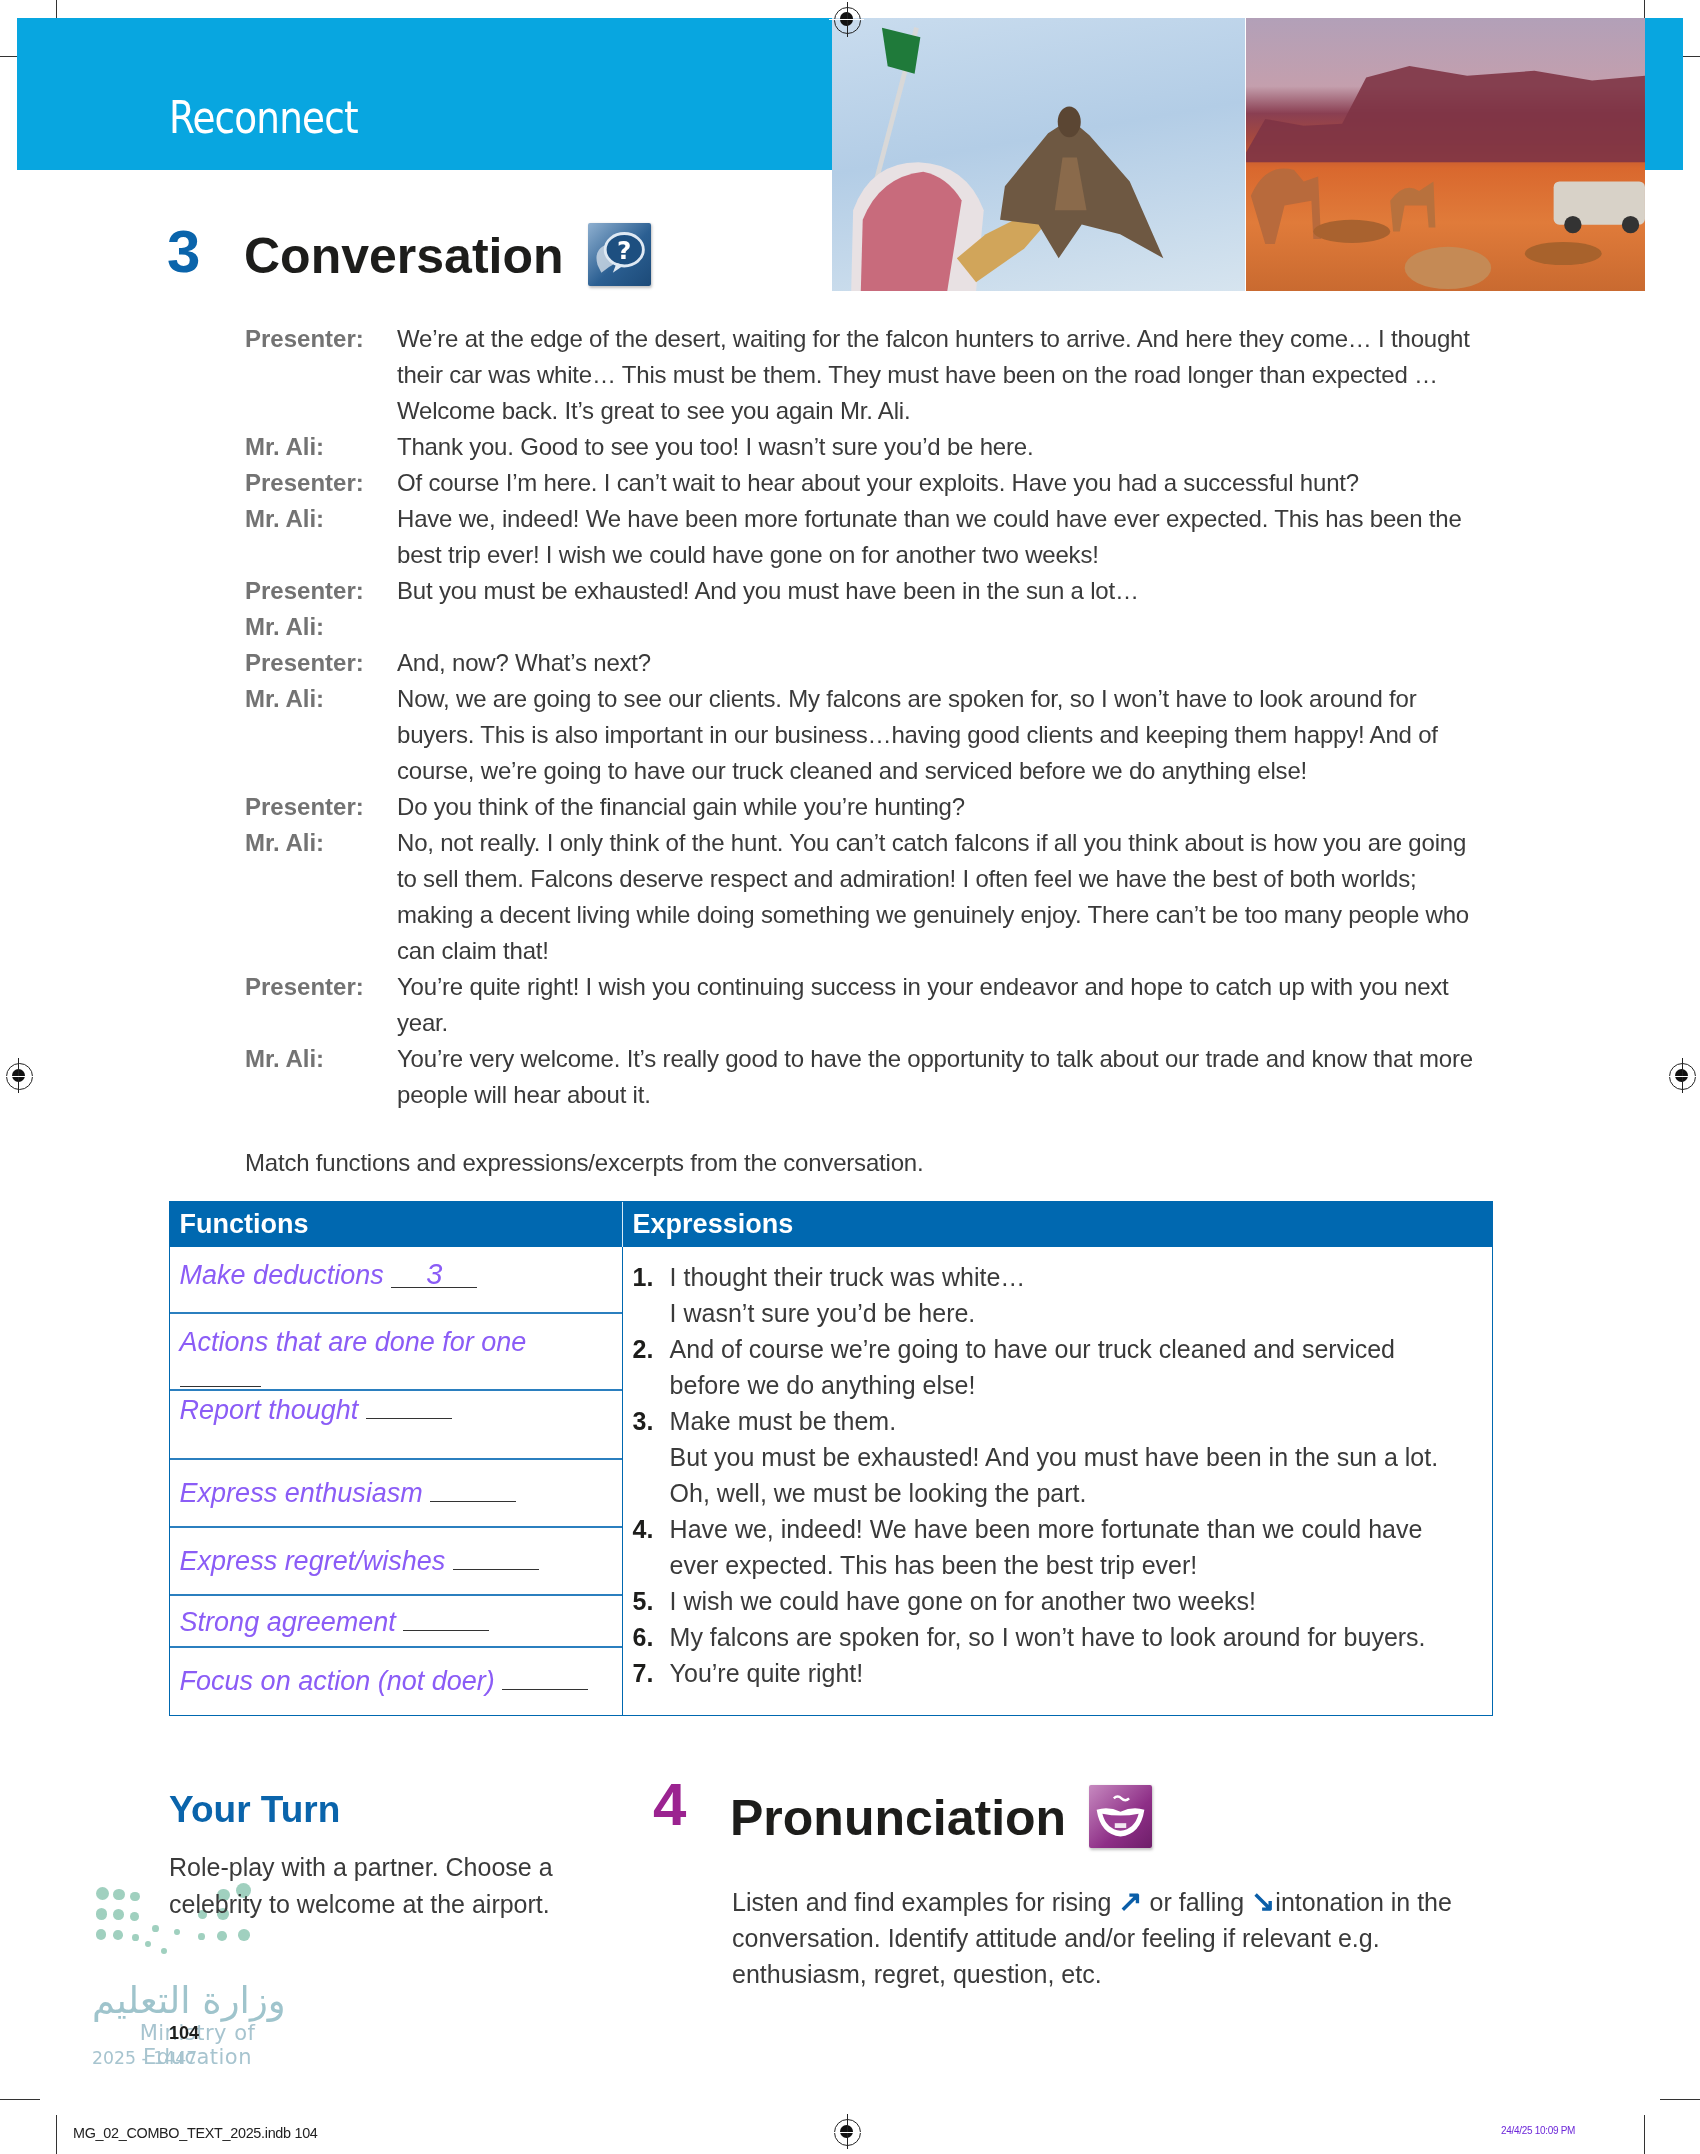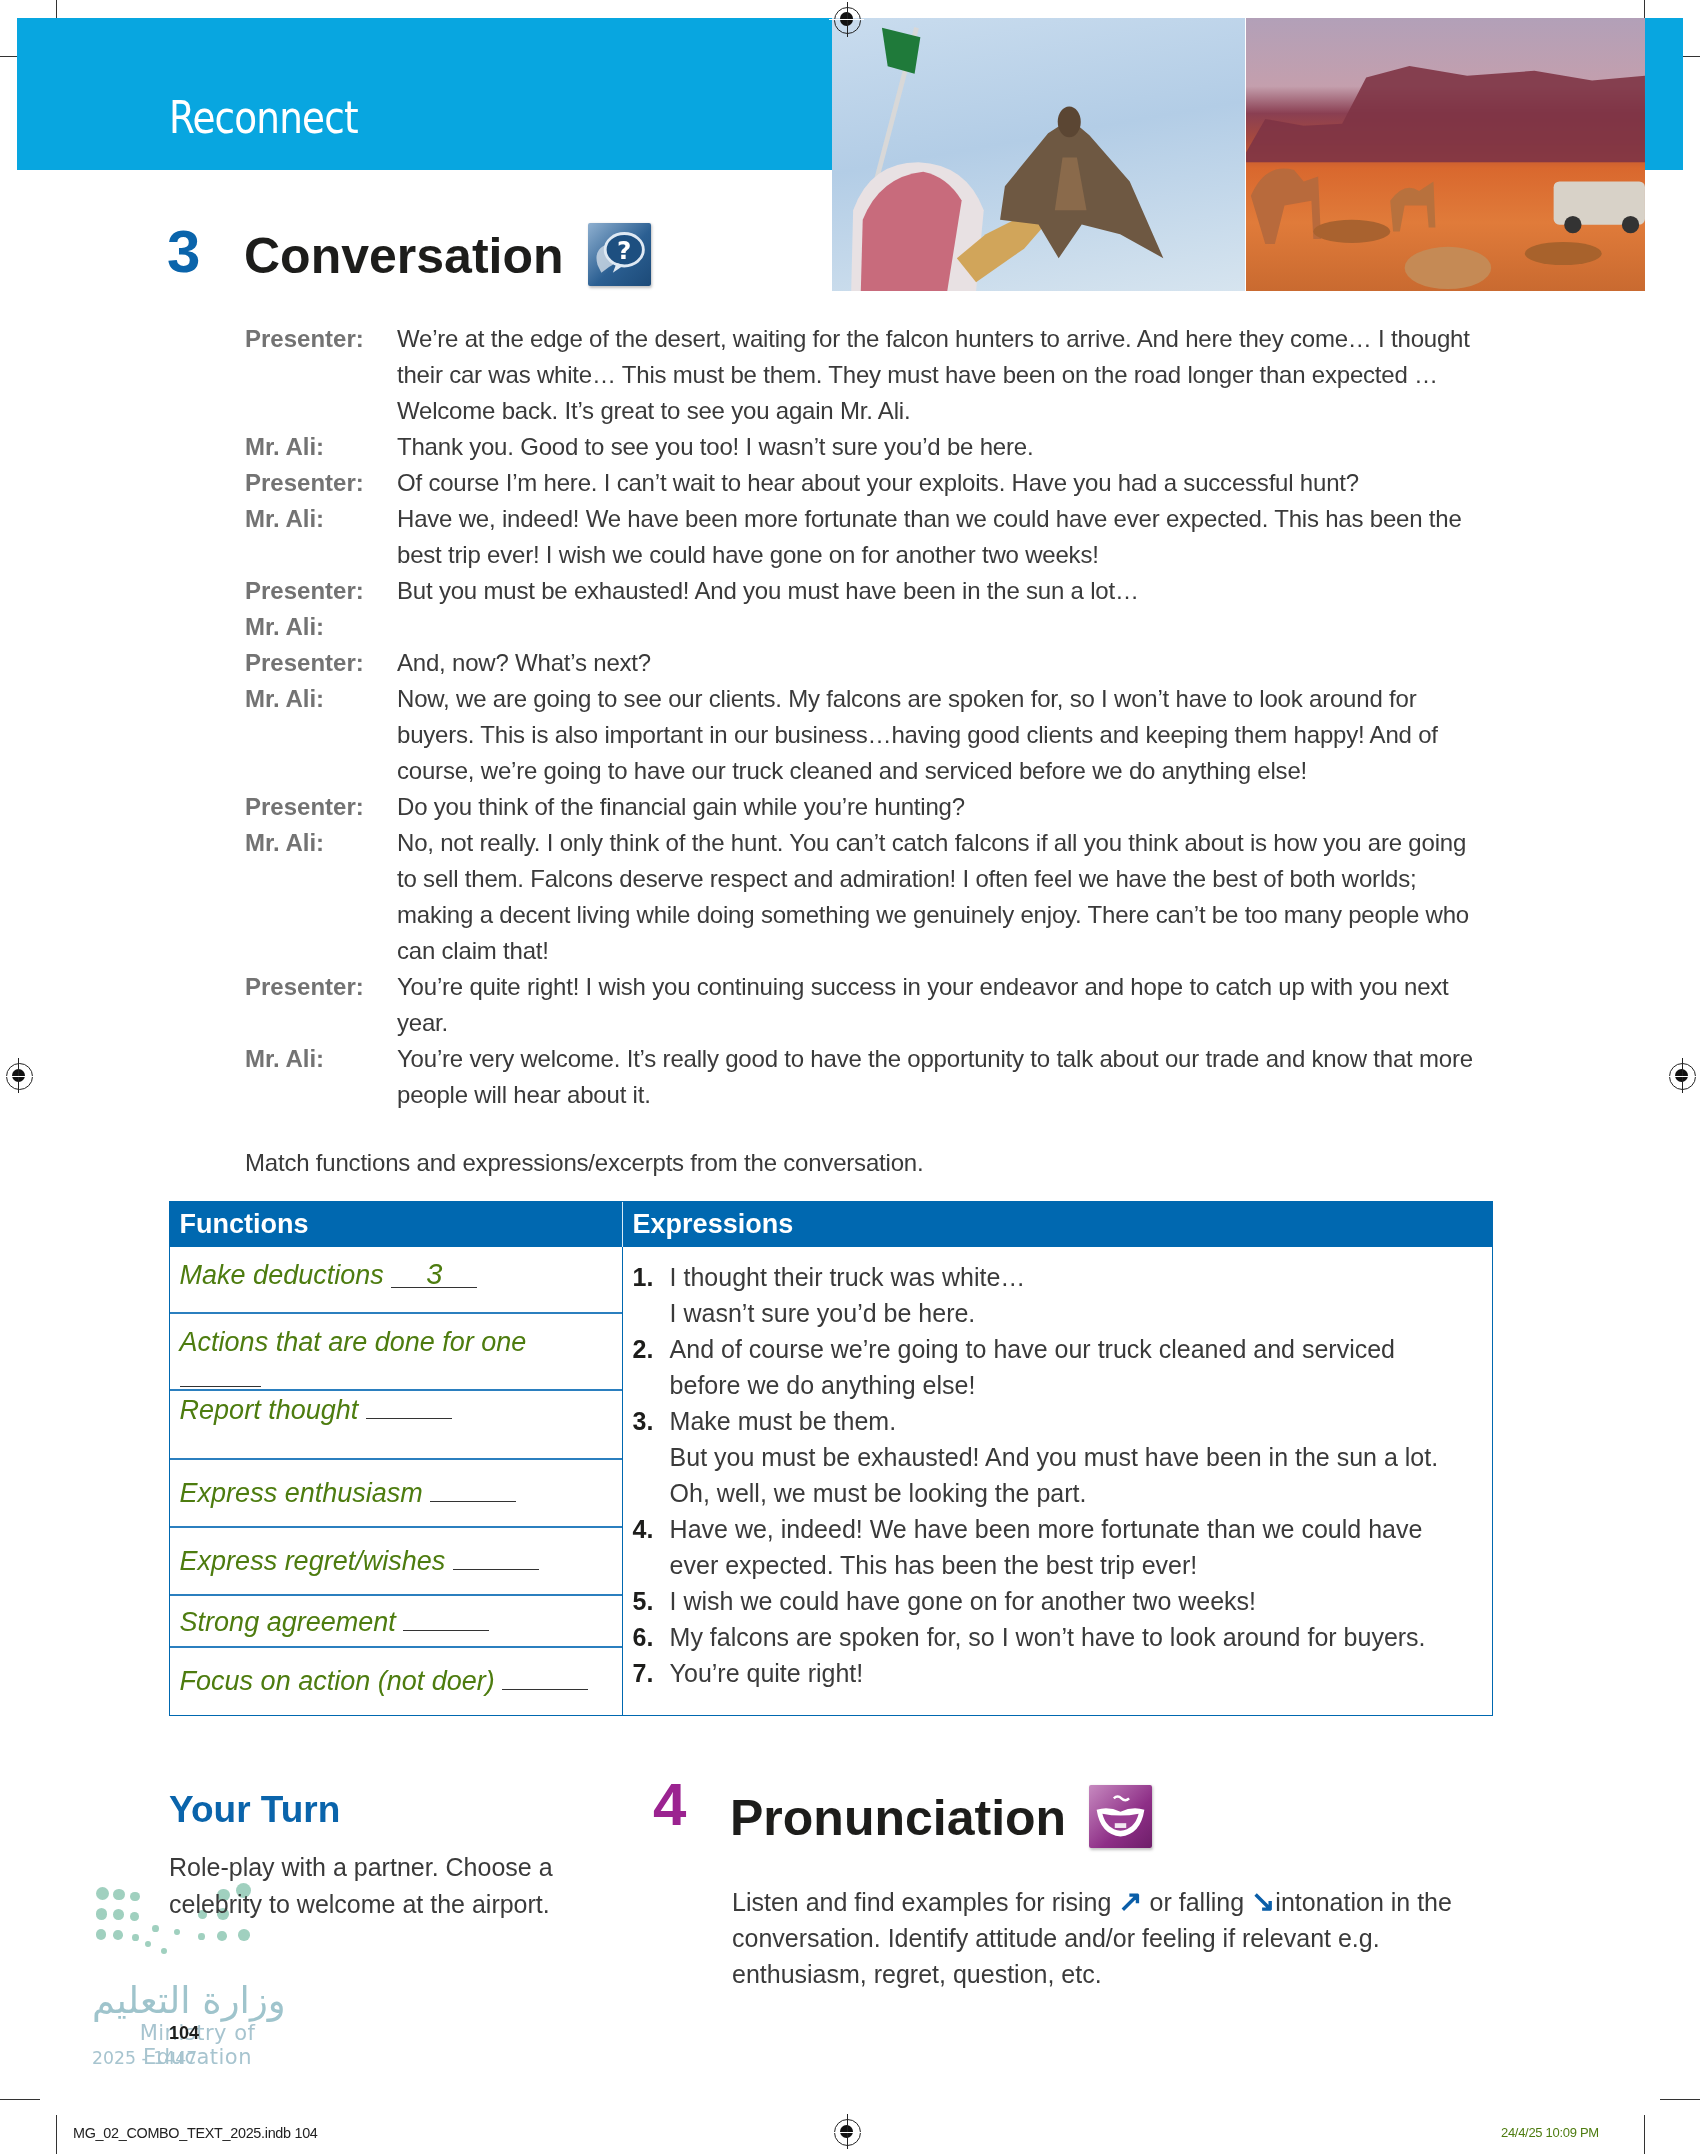--- a/index.html
+++ b/index.html
@@ -37,21 +37,21 @@
 
     .instr { position: absolute; left: 245px; top: 1149px; font-size: 24px; color: #3a3a3a; letter-spacing: -0.2px; }
 
     
     .match-table { position: absolute; left: 169px; top: 1201px; width: 1324px; border: 1.9px solid #0068b0; }
     .t-head { display: flex; background: #0068b0; height: 45px; }
     .t-head div { color: #fff; font-weight: bold; font-size: 27px; line-height: 45px; padding-left: 9.6px; }
     .t-head .h1 { width: 453px; border-right: 1px solid #d9ecf7; }
     .t-body { display: flex; }
     .t-left { width: 453px; border-right: 1.9px solid #0068b0; }
-    .t-cell { border-bottom: 2.9px solid #2b7fbf; padding: 9.6px 9.6px 0 9.6px; font-style: italic; font-size: 27px; color: #4d7c0f; line-height: 36px; }
+    .t-cell { border-bottom: 2.9px solid #2b7fbf; padding: 9.6px 9.6px 0 9.6px; font-style: italic; font-size: 27px; color: #8b5cf6; line-height: 36px; }
     .t-cell:last-child { border-bottom: none; }
     .blank { display: inline-block; min-width: 86px; border-bottom: 1.4px solid #333; text-align: center; line-height: 25px; font-size: 29px; font-style: italic; }
     .t-right { flex: 1; padding: 11.5px 7.7px 0 9.6px; }
     .ex-item { display: flex; font-size: 25px; line-height: 36px; color: #3a3a3a; }
     .ex-num { width: 37px; flex-shrink: 0; font-weight: bold; color: #1d1d1b; }
 
     
     .yt-title { position: absolute; left: 169px; top: 1789px; font-weight: bold; font-size: 37px; color: #0a64ab; }
     .yt-text { position: absolute; left: 169px; top: 1849px; width: 423px; font-size: 25px; line-height: 37px; color: #3a3a3a; }
 
@@ -61,21 +61,21 @@
 
     
     .ministry { position: absolute; left: 92px; top: 1883px; width: 211px; height: 173px; text-align: center; }
     .dot { position: absolute; border-radius: 50%; background: #8fc8b4; opacity: 0.85; }
     .min-ar { position: absolute; left: 0; top: 96px; font-size: 37px; color: #9fc4cc; font-family: "DejaVu Sans", sans-serif; }
     .min-en { position: absolute; left: 0; top: 138px; font-size: 21px; color: #a7c4cf; font-family: "DejaVu Sans", sans-serif; letter-spacing: 0.5px; }
     .min-yr { position: absolute; left: 0; top: 165px; font-size: 17.3px; color: #a7c4cf; font-family: "DejaVu Sans", sans-serif; }
     .page-num { position: absolute; left: 169px; top: 2023px; font-weight: bold; font-size: 18px; color: #1d1d1b; }
 
     .slug-left { position: absolute; left: 73px; top: 2125px; font-size: 14.4px; color: #222; letter-spacing: -0.3px; }
-    .slug-right { position: absolute; left: 1501px; top: 2125px; font-size: 13px; color: #4d7c0f; letter-spacing: -0.3px; }
+    .slug-right { position: absolute; left: 1501px; top: 2125px; font-size: 10px; color: #6d28d9; letter-spacing: -0.3px; }
   </style>
 </head>
 <body>
 
 <div class="crop" style="left:56px;top:0;width:1px;height:40px;"></div>
 <div class="crop" style="left:0;top:56px;width:40px;height:1px;"></div>
 <div class="crop" style="left:1644px;top:0;width:1px;height:40px;"></div>
 <div class="crop" style="left:1660px;top:56px;width:40px;height:1px;"></div>
 <div class="crop" style="left:0;top:2099px;width:40px;height:1px;"></div>
 <div class="crop" style="left:1660px;top:2099px;width:40px;height:1px;"></div>

